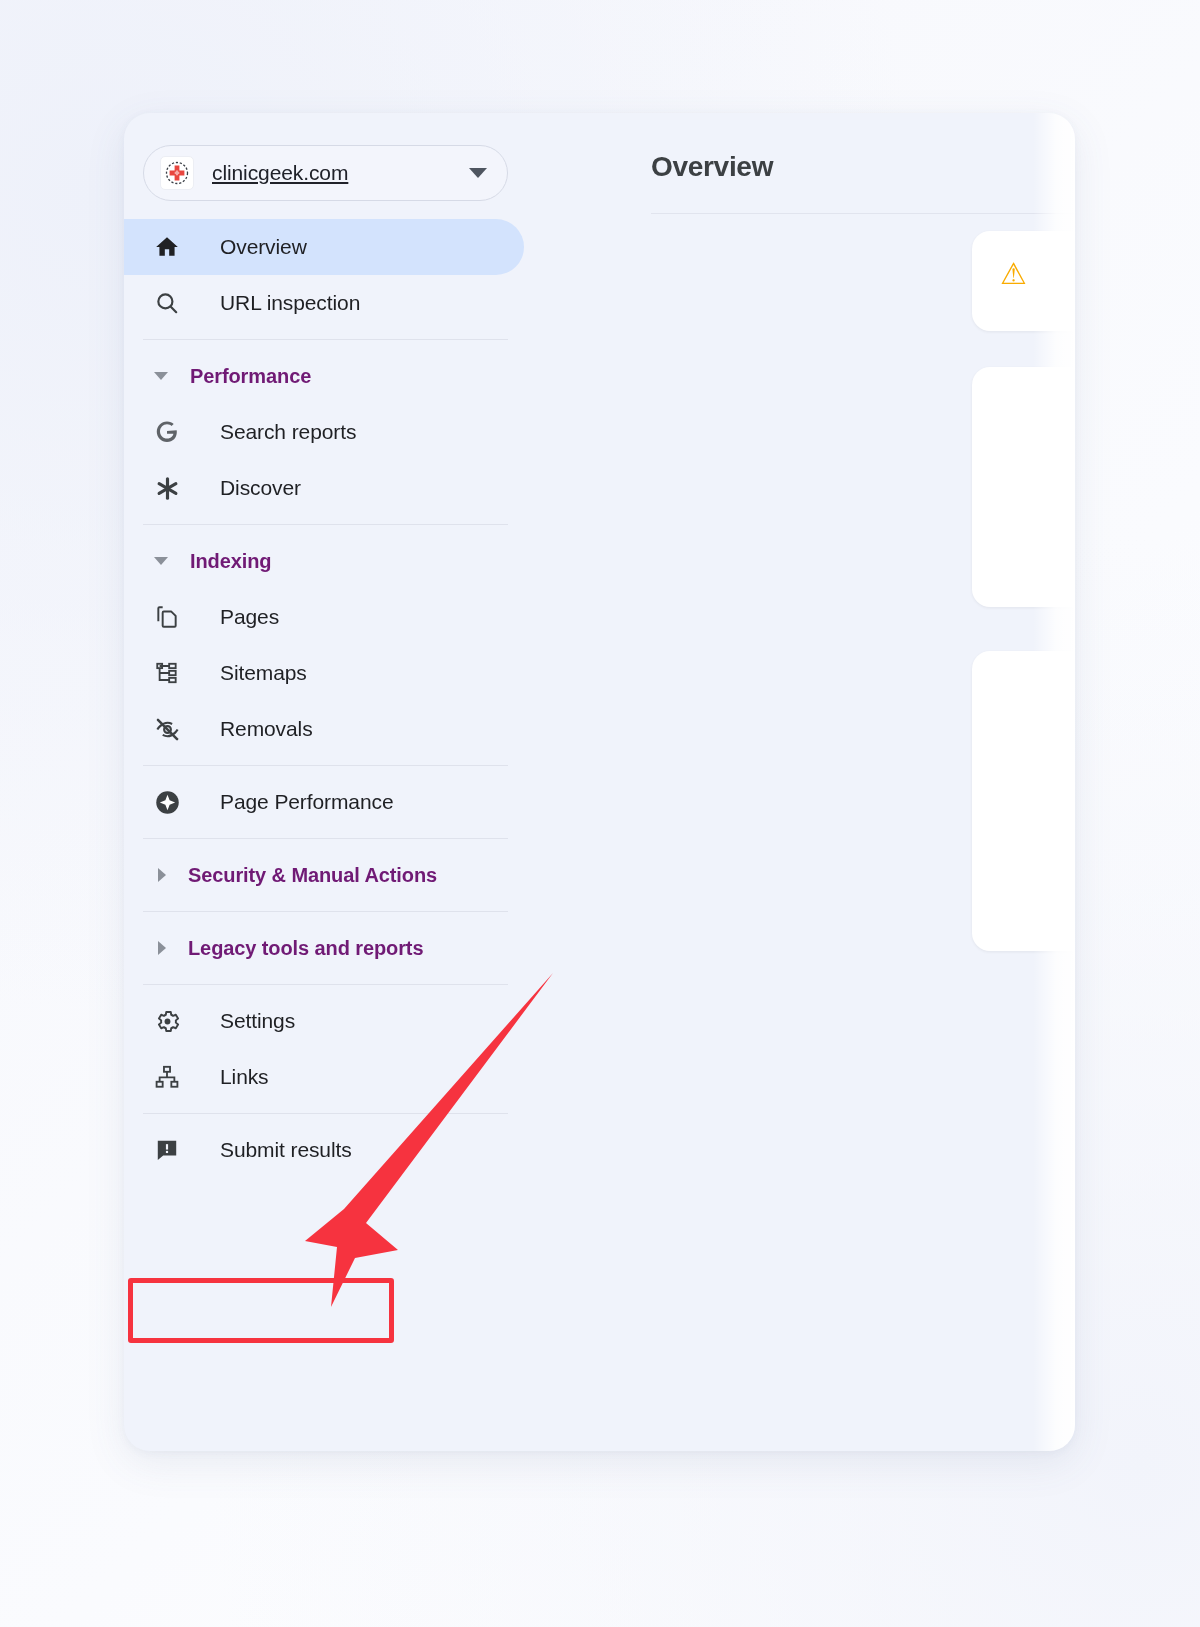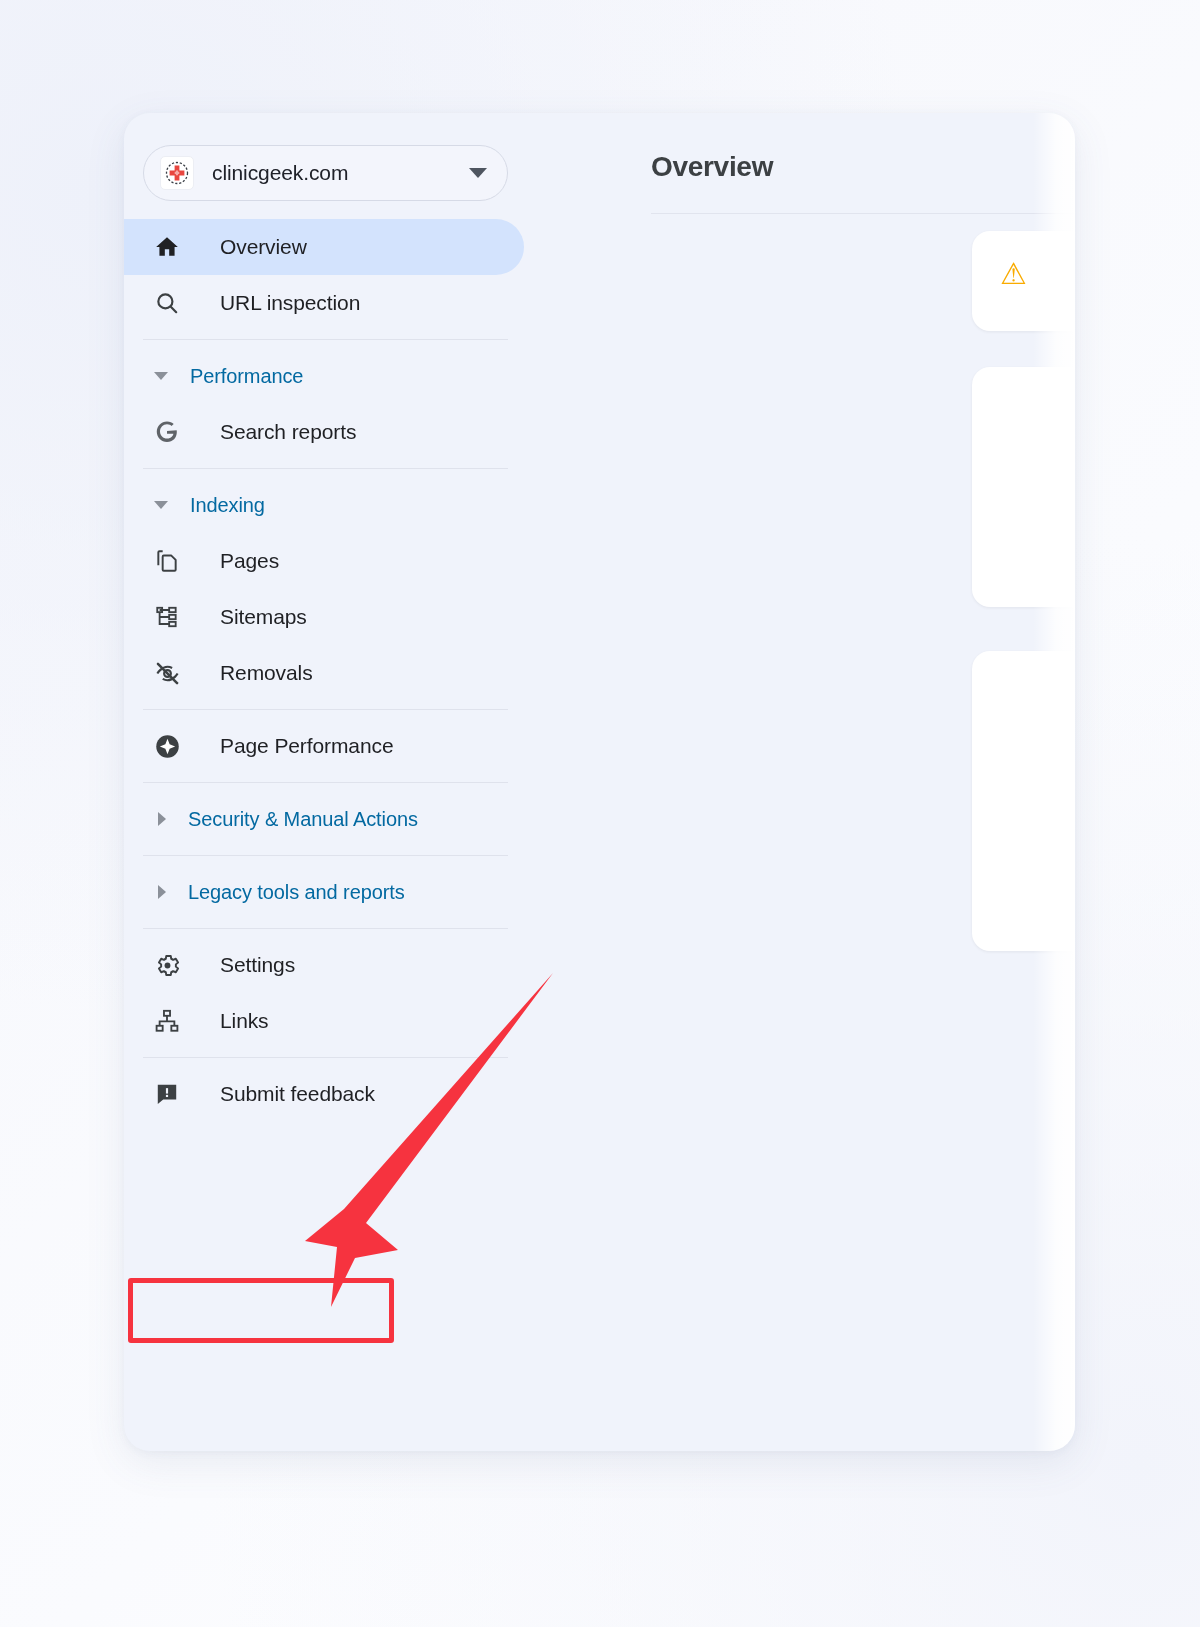--- a/index.html
+++ b/index.html
@@ -72,20 +72,21 @@
     justify-content: center;
     border: 1px solid #eceef4;
   }
   .property-name {
     flex: 1;
     margin-left: 18px;
     font-size: 21px;
     color: #20222a;
     letter-spacing: -0.1px;
     white-space: nowrap;
+    text-decoration: underline;
   }
   .caret-down {
     width: 0; height: 0;
     border-left: 9px solid transparent;
     border-right: 9px solid transparent;
     border-top: 10px solid #4e5560;
     margin-right: 6px;
   }
 
   
@@ -134,23 +135,24 @@
   .section-caret-closed {
     width: 0; height: 0;
     border-top: 7px solid transparent;
     border-bottom: 7px solid transparent;
     border-left: 8px solid #8b9099;
     margin-left: 6px;
   }
   .section-label {
     margin-left: 22px;
     font-size: 20px;
-    color: #0369a1;
+    color: #701a75;
     letter-spacing: -0.1px;
     white-space: nowrap;
+    font-weight: bold;
   }
 
   .divider {
     height: 1px;
     background: #dfe2ec;
     margin: 8px 0 8px 19px;
     width: 365px;
   }
 
   
@@ -267,20 +269,32 @@
         <span class="section-label">Performance</span>
       </div>
       <div class="nav-item">
         <span class="nav-icon">
           <svg width="26" height="26" viewBox="0 0 24 24" fill="#5f6368" aria-hidden="true">
             <path d="M12 11v2.6h5.9c-.24 1.5-1.76 4.4-5.9 4.4-3.55 0-6.45-2.94-6.45-6.56S8.45 4.88 12 4.88c2.02 0 3.38.86 4.15 1.6l2.02-1.95C16.87 3.3 14.67 2.3 12 2.3 6.78 2.3 2.56 6.52 2.56 11.74S6.78 21.18 12 21.18c5.45 0 9.06-3.83 9.06-9.22 0-.62-.07-1.1-.15-1.57z"></path>
           </svg>
         </span>
         <span class="nav-label">Search reports</span>
       </div>
+      <div class="nav-item">
+        <span class="nav-icon">
+          <svg width="27" height="27" viewBox="0 0 24 24" fill="#3c4043" aria-hidden="true">
+            <g>
+              <rect x="10.6" y="2" width="2.8" height="20" rx="1.4"></rect>
+              <rect x="10.6" y="2" width="2.8" height="20" rx="1.4" transform="rotate(60 12 12)"></rect>
+              <rect x="10.6" y="2" width="2.8" height="20" rx="1.4" transform="rotate(120 12 12)"></rect>
+            </g>
+          </svg>
+        </span>
+        <span class="nav-label">Discover</span>
+      </div>
 
       <div class="divider"></div>
 
       <div class="section-header">
         <span class="section-caret-open"></span>
         <span class="section-label">Indexing</span>
       </div>
       <div class="nav-item">
         <span class="nav-icon">
           <svg width="26" height="26" viewBox="0 0 24 24" fill="none" stroke="#3c4043" stroke-width="1.8" aria-hidden="true">
@@ -366,21 +380,21 @@
       <div class="divider"></div>
 
       <div class="nav-item">
         <span class="nav-icon">
           <svg width="26" height="26" viewBox="0 0 24 24" fill="#3c4043" aria-hidden="true">
             <path d="M3.5 3.5h17v13.5h-12l-5 4.2z"></path>
             <rect x="11" y="6.6" width="2" height="5" fill="#f0f3fb"></rect>
             <rect x="11" y="12.8" width="2" height="2" fill="#f0f3fb"></rect>
           </svg>
         </span>
-        <span class="nav-label">Submit feedback</span>
+        <span class="nav-label">Submit results</span>
       </div>
 
     </nav>
   </aside>
 
   <main class="content">
     <h1 class="content-title">Overview</h1>
     <div class="content-divider"></div>
 
     <div class="card card-1">

